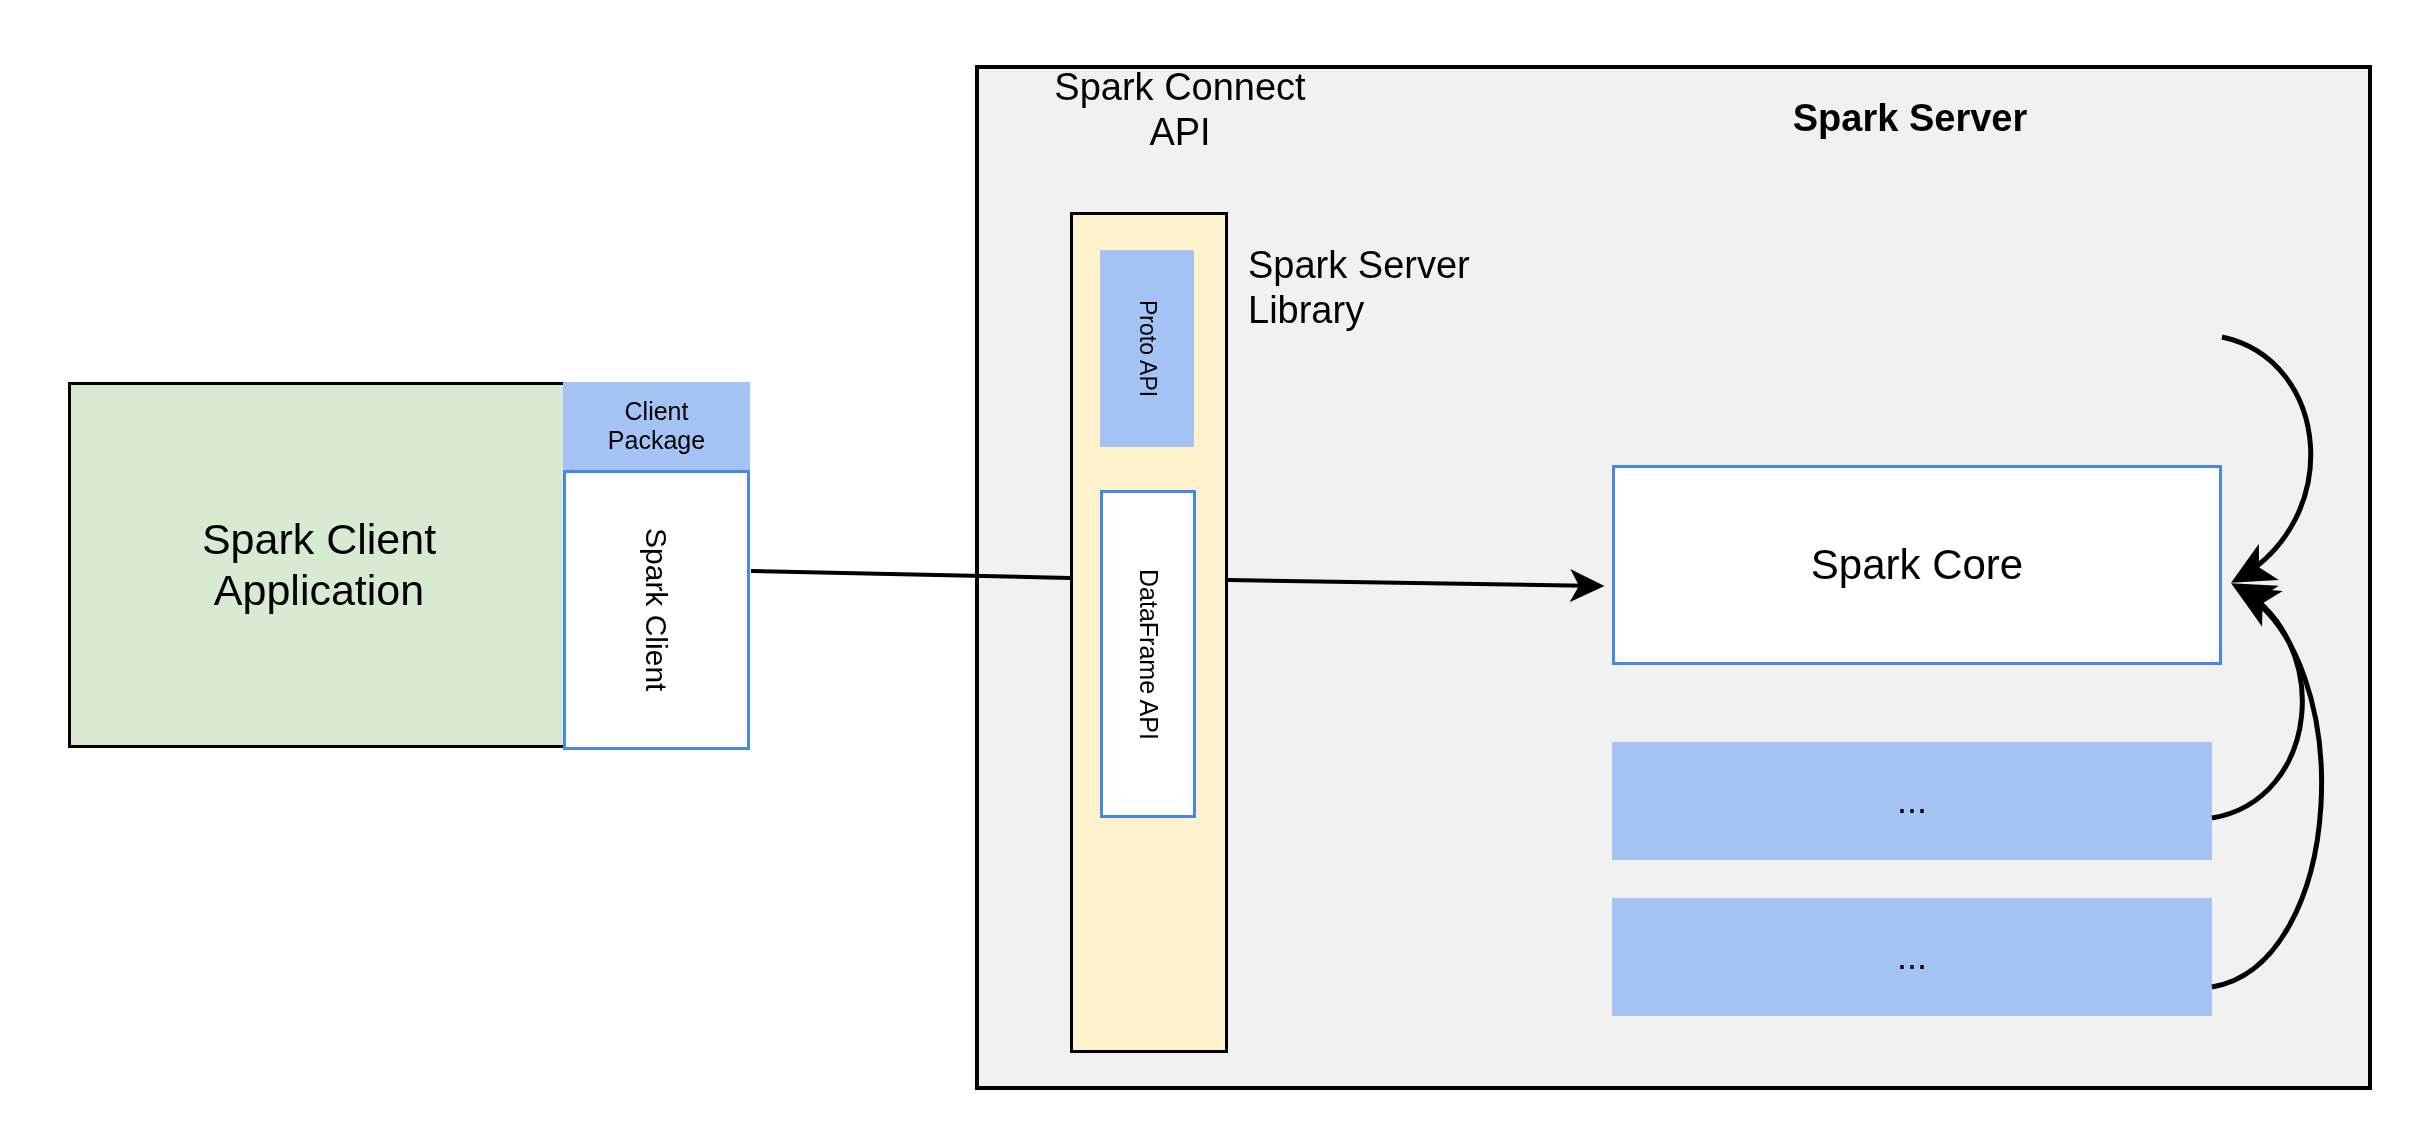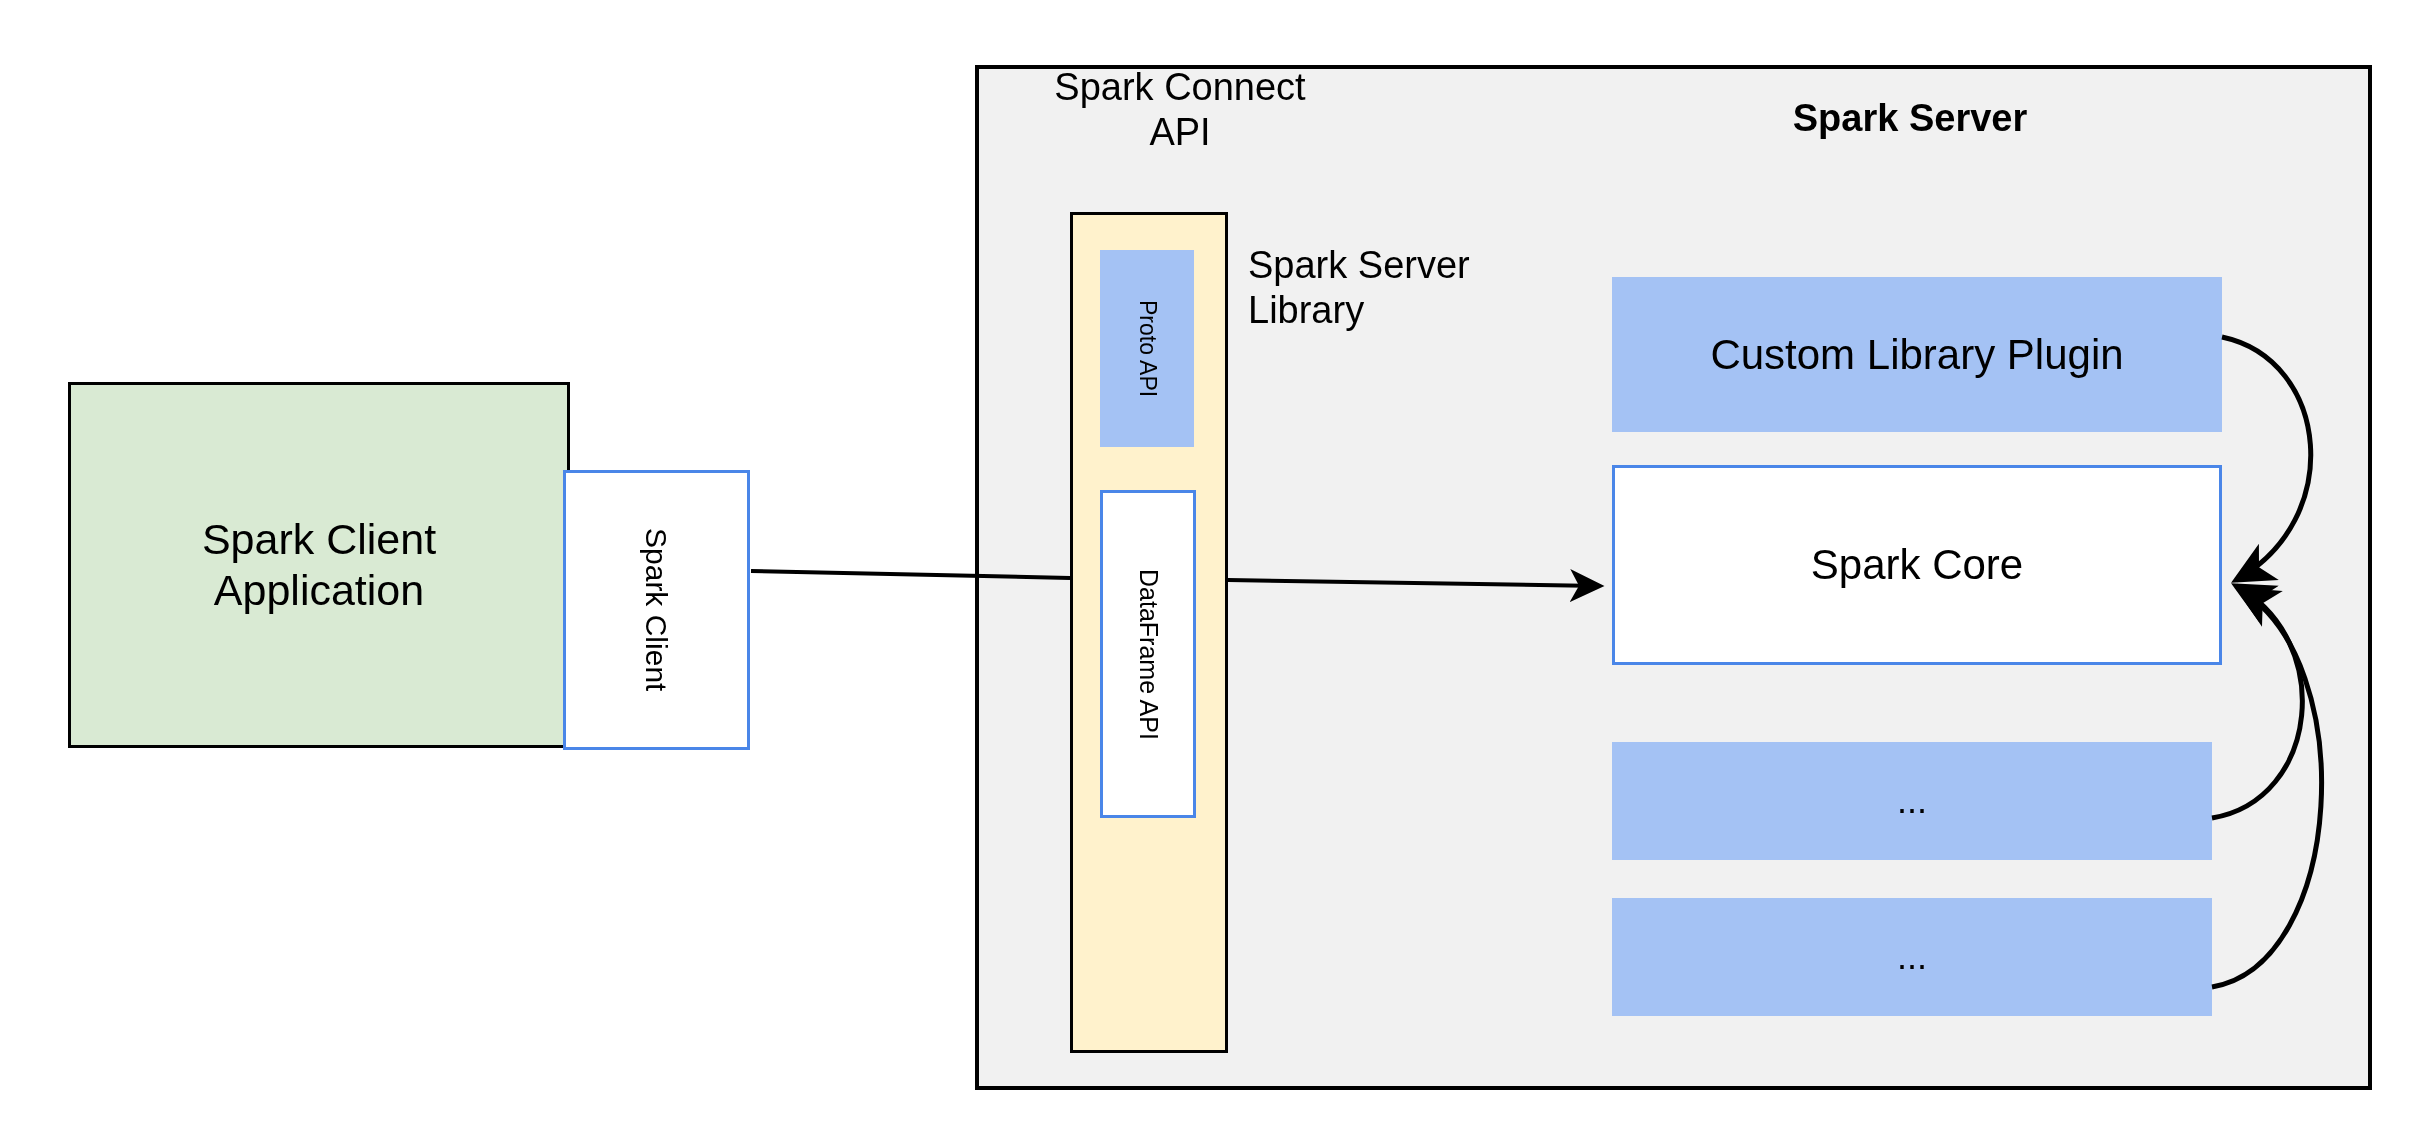--- a/index.html
+++ b/index.html
@@ -182,20 +182,24 @@
 
 <div id="canvas">
 
   <div class="box" id="spark-server-panel"></div>
 
   <div class="box" id="client-app-box">
     <span id="client-app-label">Spark Client
 Application</span>
   </div>
 
+  <div class="box" id="client-package-box">
+    <span id="client-package-label">Client
+Package</span>
+  </div>
 
   <div class="box" id="spark-client-box">
     <span class="vtext" id="spark-client-label">Spark Client</span>
   </div>
 
   <div class="box" id="spark-connect-api-title">Spark Connect
 API</div>
 
   <div class="box" id="spark-server-title">Spark Server</div>
 
@@ -205,23 +209,20 @@
   <div class="box" id="spark-connect-column"></div>
 
   <div class="box" id="proto-api-box">
     <span class="vtext" id="proto-api-label">Proto API</span>
   </div>
 
   <div class="box" id="dataframe-api-box">
     <span class="vtext" id="dataframe-api-label">DataFrame API</span>
   </div>
 
-  <div class="box" id="custom-library-plugin-box">
-    <span>Custom Library Plugin</span>
-  </div>
 
   <div class="box" id="spark-core-box">
     <span>Spark Core</span>
   </div>
 
   <div class="box" id="ellipsis-box-1">
     <span>...</span>
   </div>
 
   <div class="box" id="ellipsis-box-2">

